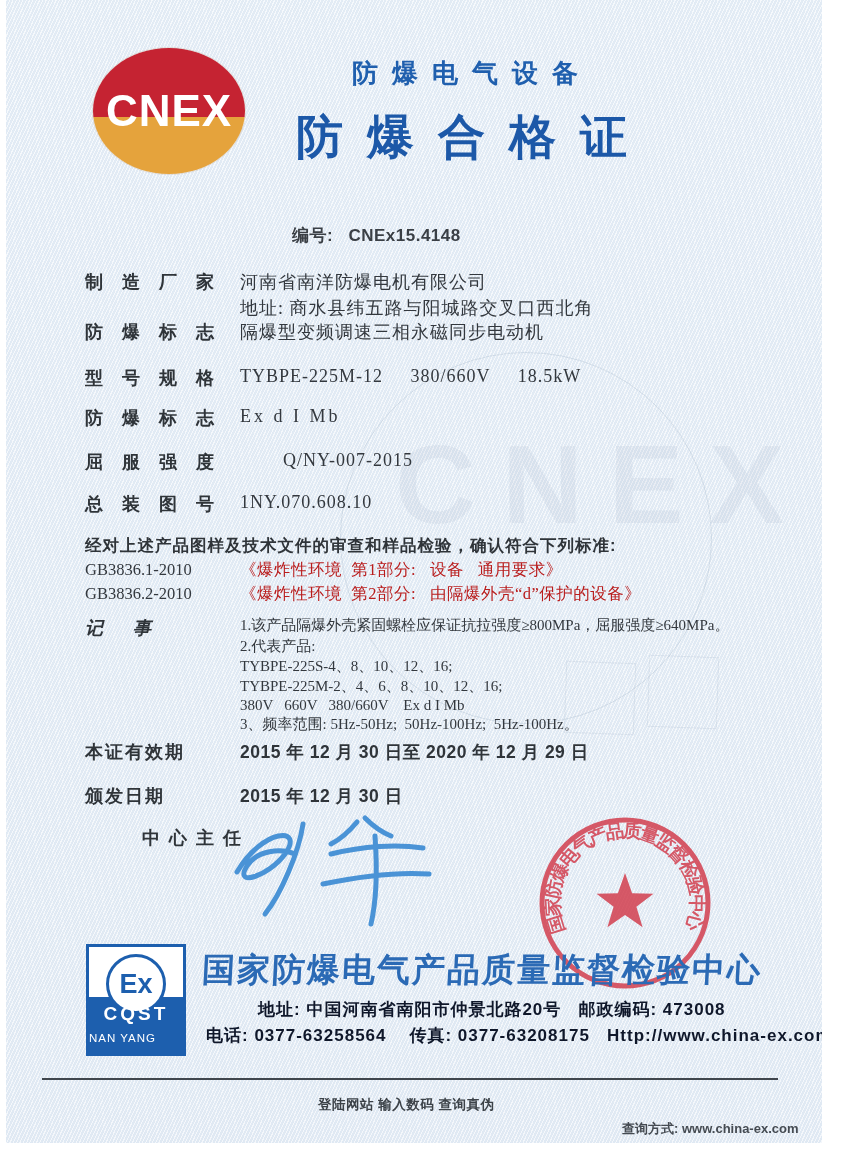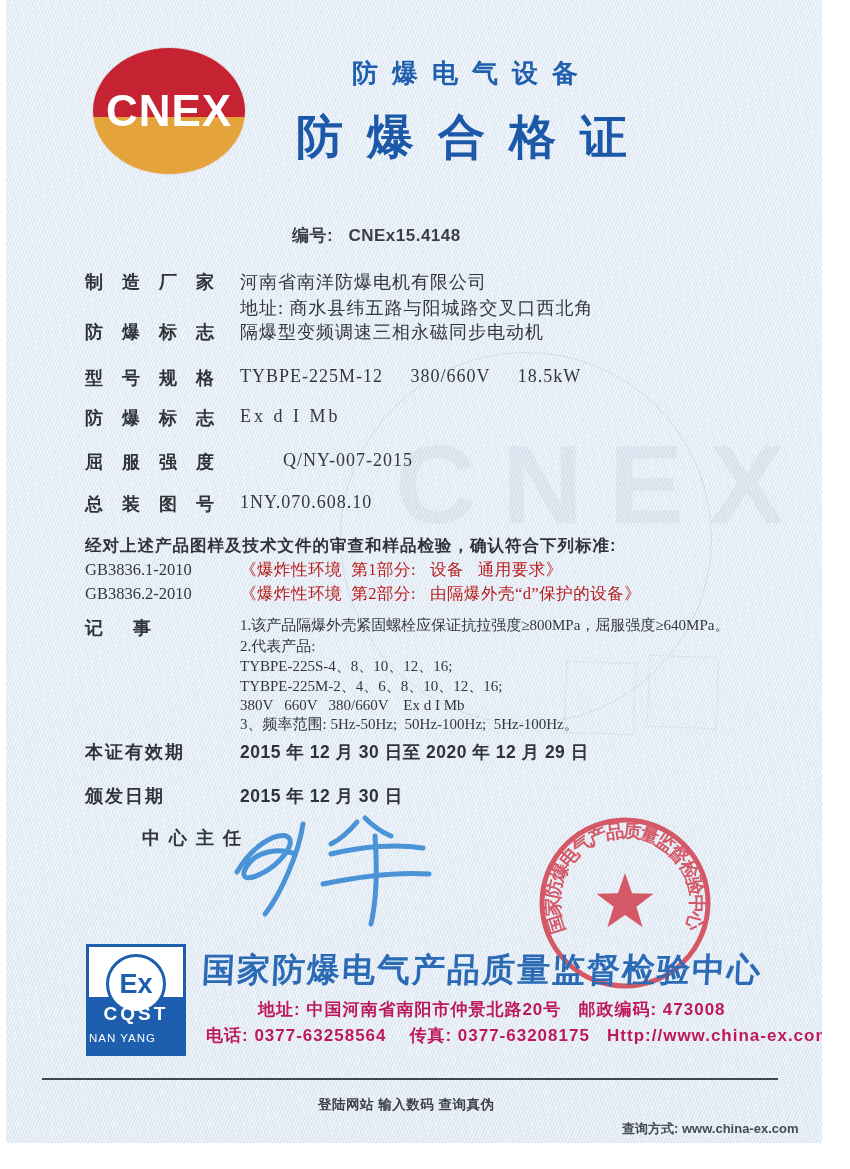--- a/index.html
+++ b/index.html
@@ -28,21 +28,21 @@
   .logo-caption { font-size:28px; color:#2e3338; letter-spacing:7px; font-weight:600; }
 
   
   .hdr-sub { color:#1f5fae; font-size:26px; font-weight:bold; letter-spacing:14px; }
   .hdr-title { color:#1c58a8; font-size:47px; font-weight:bold; letter-spacing:24px; }
 
   .certno { font-size:17px; color:#3a3f45; font-weight:600; letter-spacing:.5px; }
 
   .flabel { font-size:18px; color:#2f3439; font-weight:600; white-space:nowrap; }
   .ls-wide { letter-spacing:19px; }
-  .ls-xwide { letter-spacing:30px; }
+  .ls-xwide { letter-spacing:30px;font-style:italic; }
   .ls-mid { letter-spacing:9px; }
   .ls-tight { letter-spacing:2px; }
   .fvalue { font-family:"Liberation Serif", serif; font-size:18px; color:#33383e; letter-spacing:1px; white-space:pre; }
 
   .std-intro { font-size:16.5px; color:#2f3439; font-weight:600; letter-spacing:1px; }
   .std-code { font-family:"Liberation Serif", serif; font-size:16.5px; color:#33383e; }
   .std-title { font-family:"Liberation Serif", serif; font-size:16.5px; color:#b91c1c; letter-spacing:.5px; white-space:pre; }
 
   .note-line { font-family:"Liberation Serif", serif; font-size:15px; color:#33383e; line-height:19.5px; white-space:pre; }
 
@@ -55,21 +55,21 @@
   .badge { width:100px; height:112px; border:3px solid #1d5fae; background:#fff; }
   .badge-blue { position:absolute; left:0; bottom:0; width:100%; height:56px; background:#1d5fae; }
   .badge-circle { position:absolute; left:50%; top:7px; transform:translateX(-50%); width:60px; height:60px; border:3px solid #1d5fae;
     border-radius:50%; background:#fff; display:flex; align-items:center; justify-content:center; }
   .badge-ex { color:#1d5fae; font-size:27px; font-weight:bold; }
   .badge-cqst { position:absolute; left:0; bottom:28px; width:100%; text-align:center; color:#fff; font-size:19px; letter-spacing:3px; font-weight:600; }
   .badge-ny { position:absolute; left:0; bottom:9px; width:100%; text-align:left; color:#fff; font-size:11.5px; letter-spacing:1px; }
 
   .org-name { font-family:"Liberation Serif", serif; font-size:33px; font-weight:bold; color:#2b6ab5; letter-spacing:2px;
     transform:skewX(-3deg); white-space:nowrap; }
-  .org-line { font-size:17px; font-weight:bold; color:#be185d; letter-spacing:1px; white-space:pre; }
+  .org-line { font-size:17px; font-weight:bold; color:#0f172a; letter-spacing:1px; white-space:pre; }
 
   
   .foot-rule { height:2px; background:#40464d; }
   .foot-note { font-size:13.5px; color:#3c4248; font-weight:600; letter-spacing:.5px; }
   .foot-code { font-family:"DejaVu Sans Mono", monospace; font-size:21px; font-weight:bold; color:#c2410c; letter-spacing:2px;margin-top:33px; }
   .foot-query { font-size:13px; color:#454b52; font-weight:600; }
   .edge-white { background:#fff; }
 </style>
 </head>
 <body>

